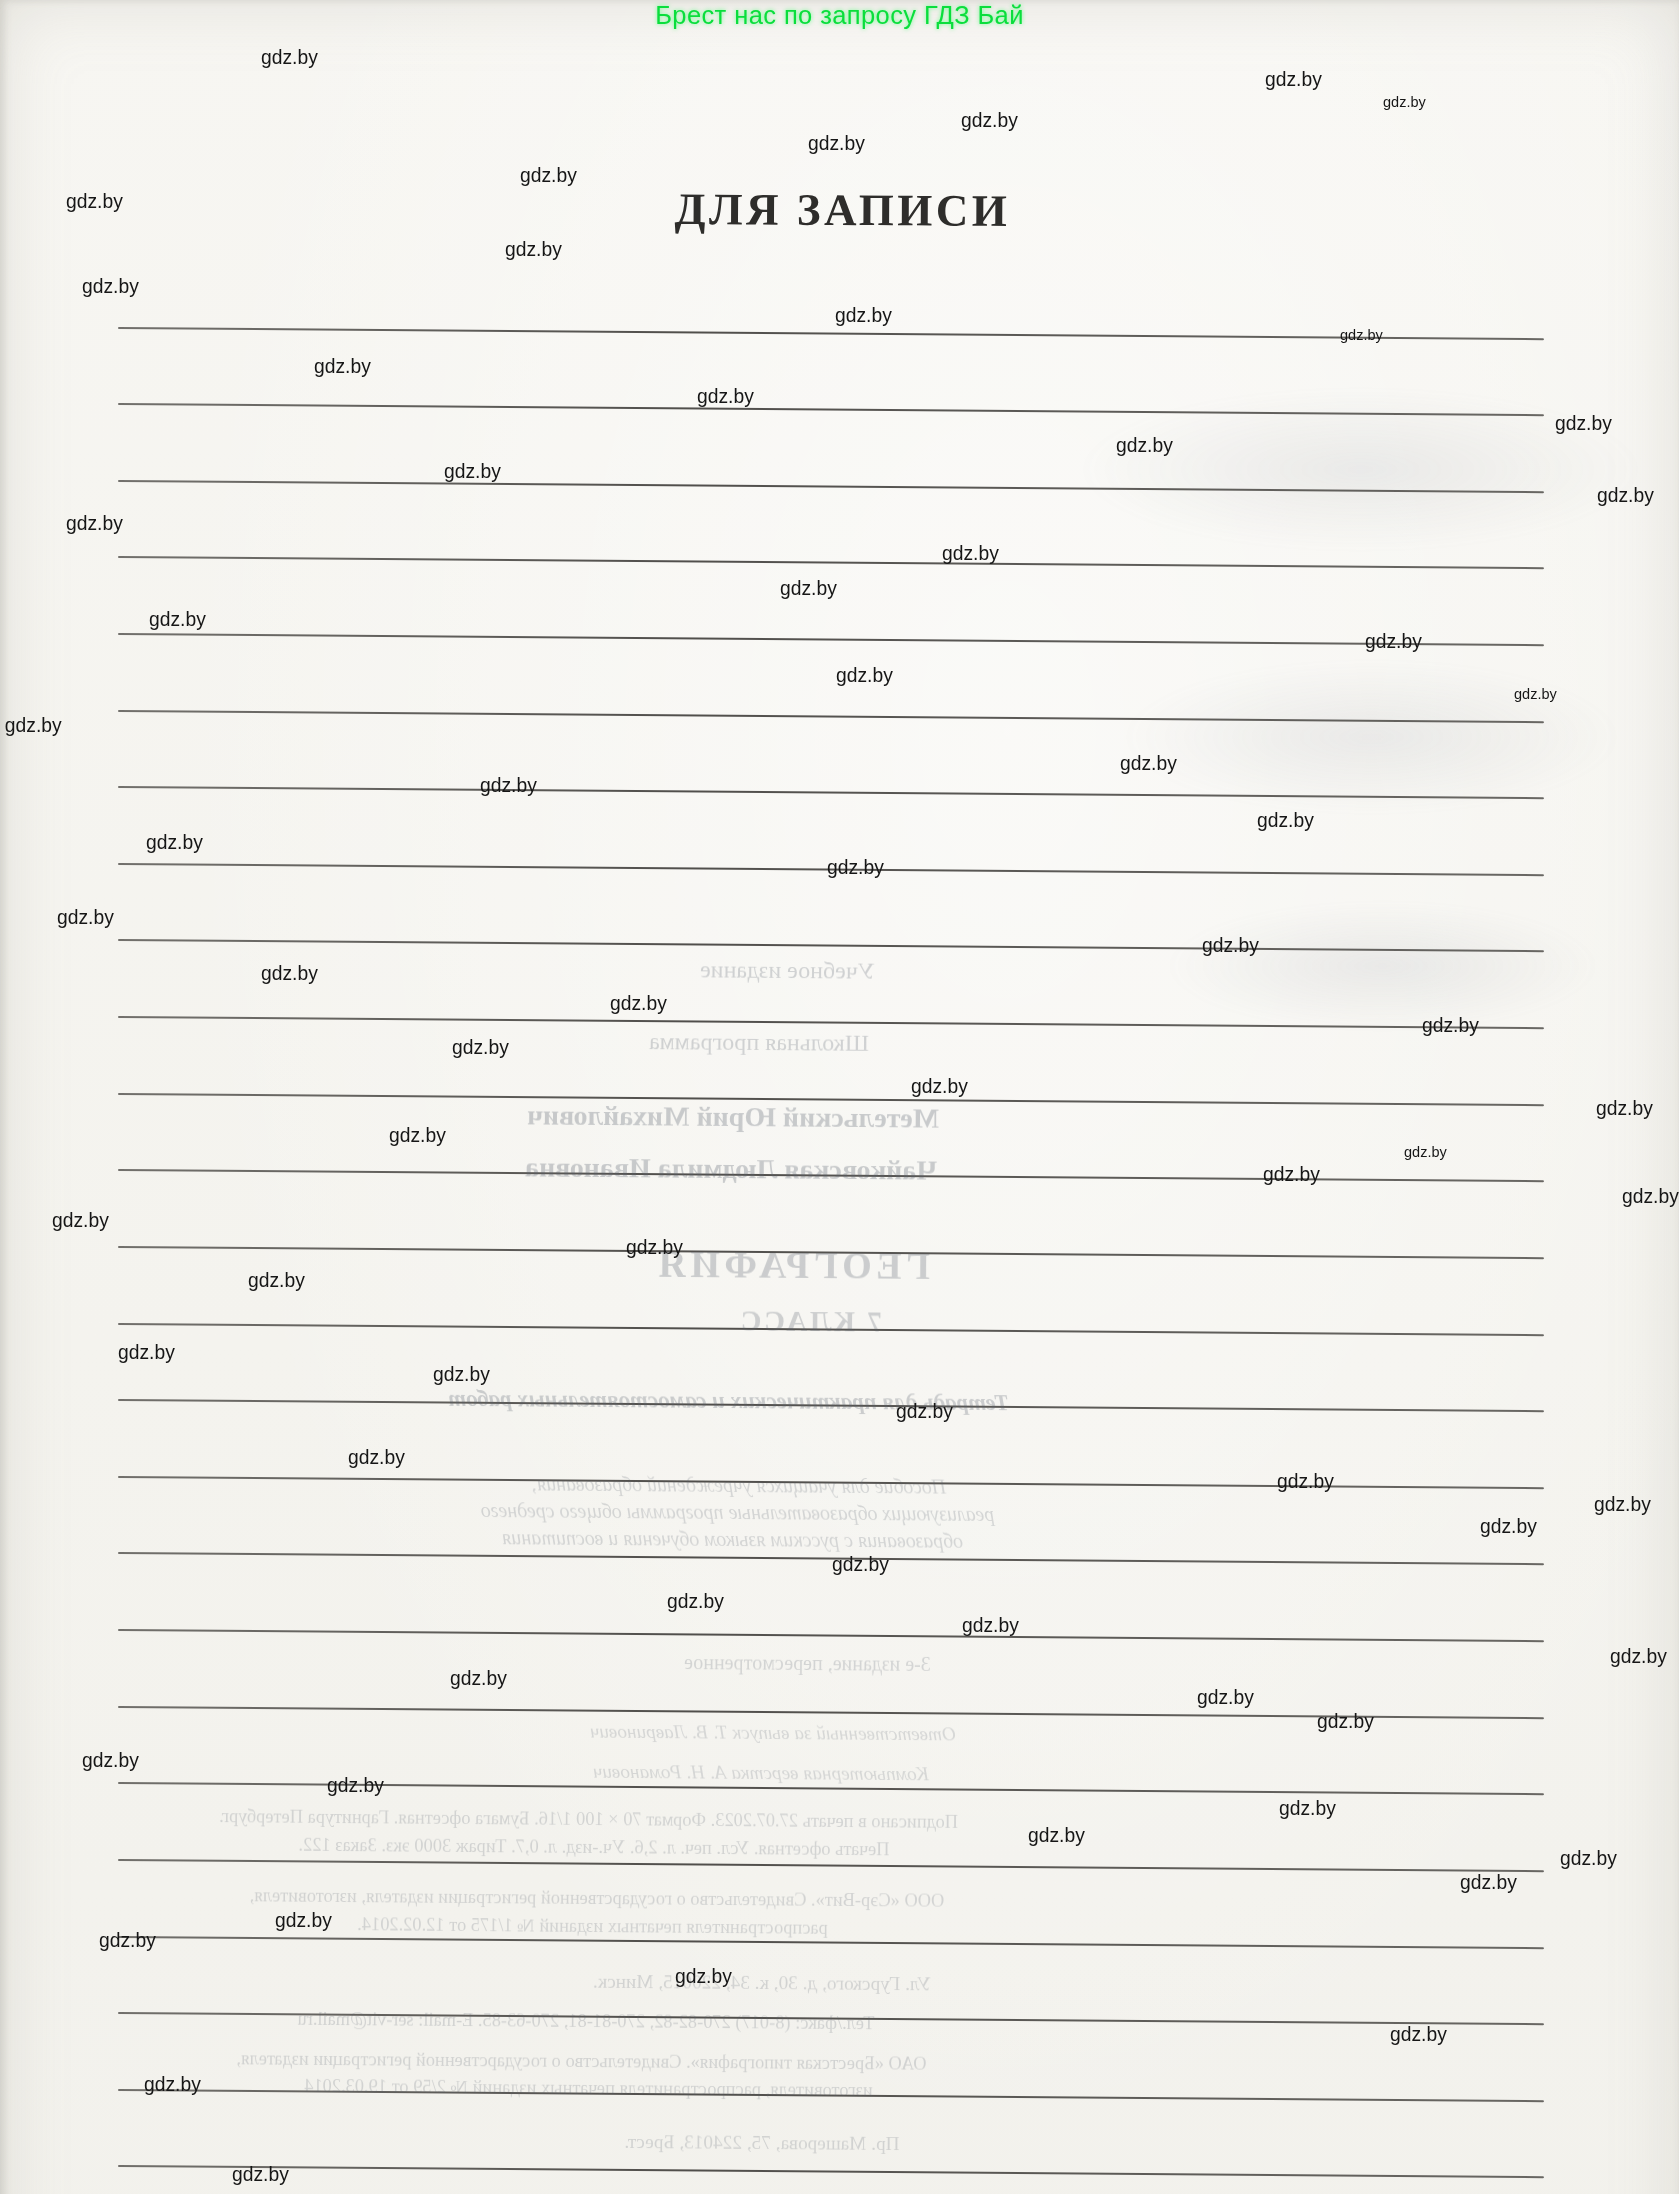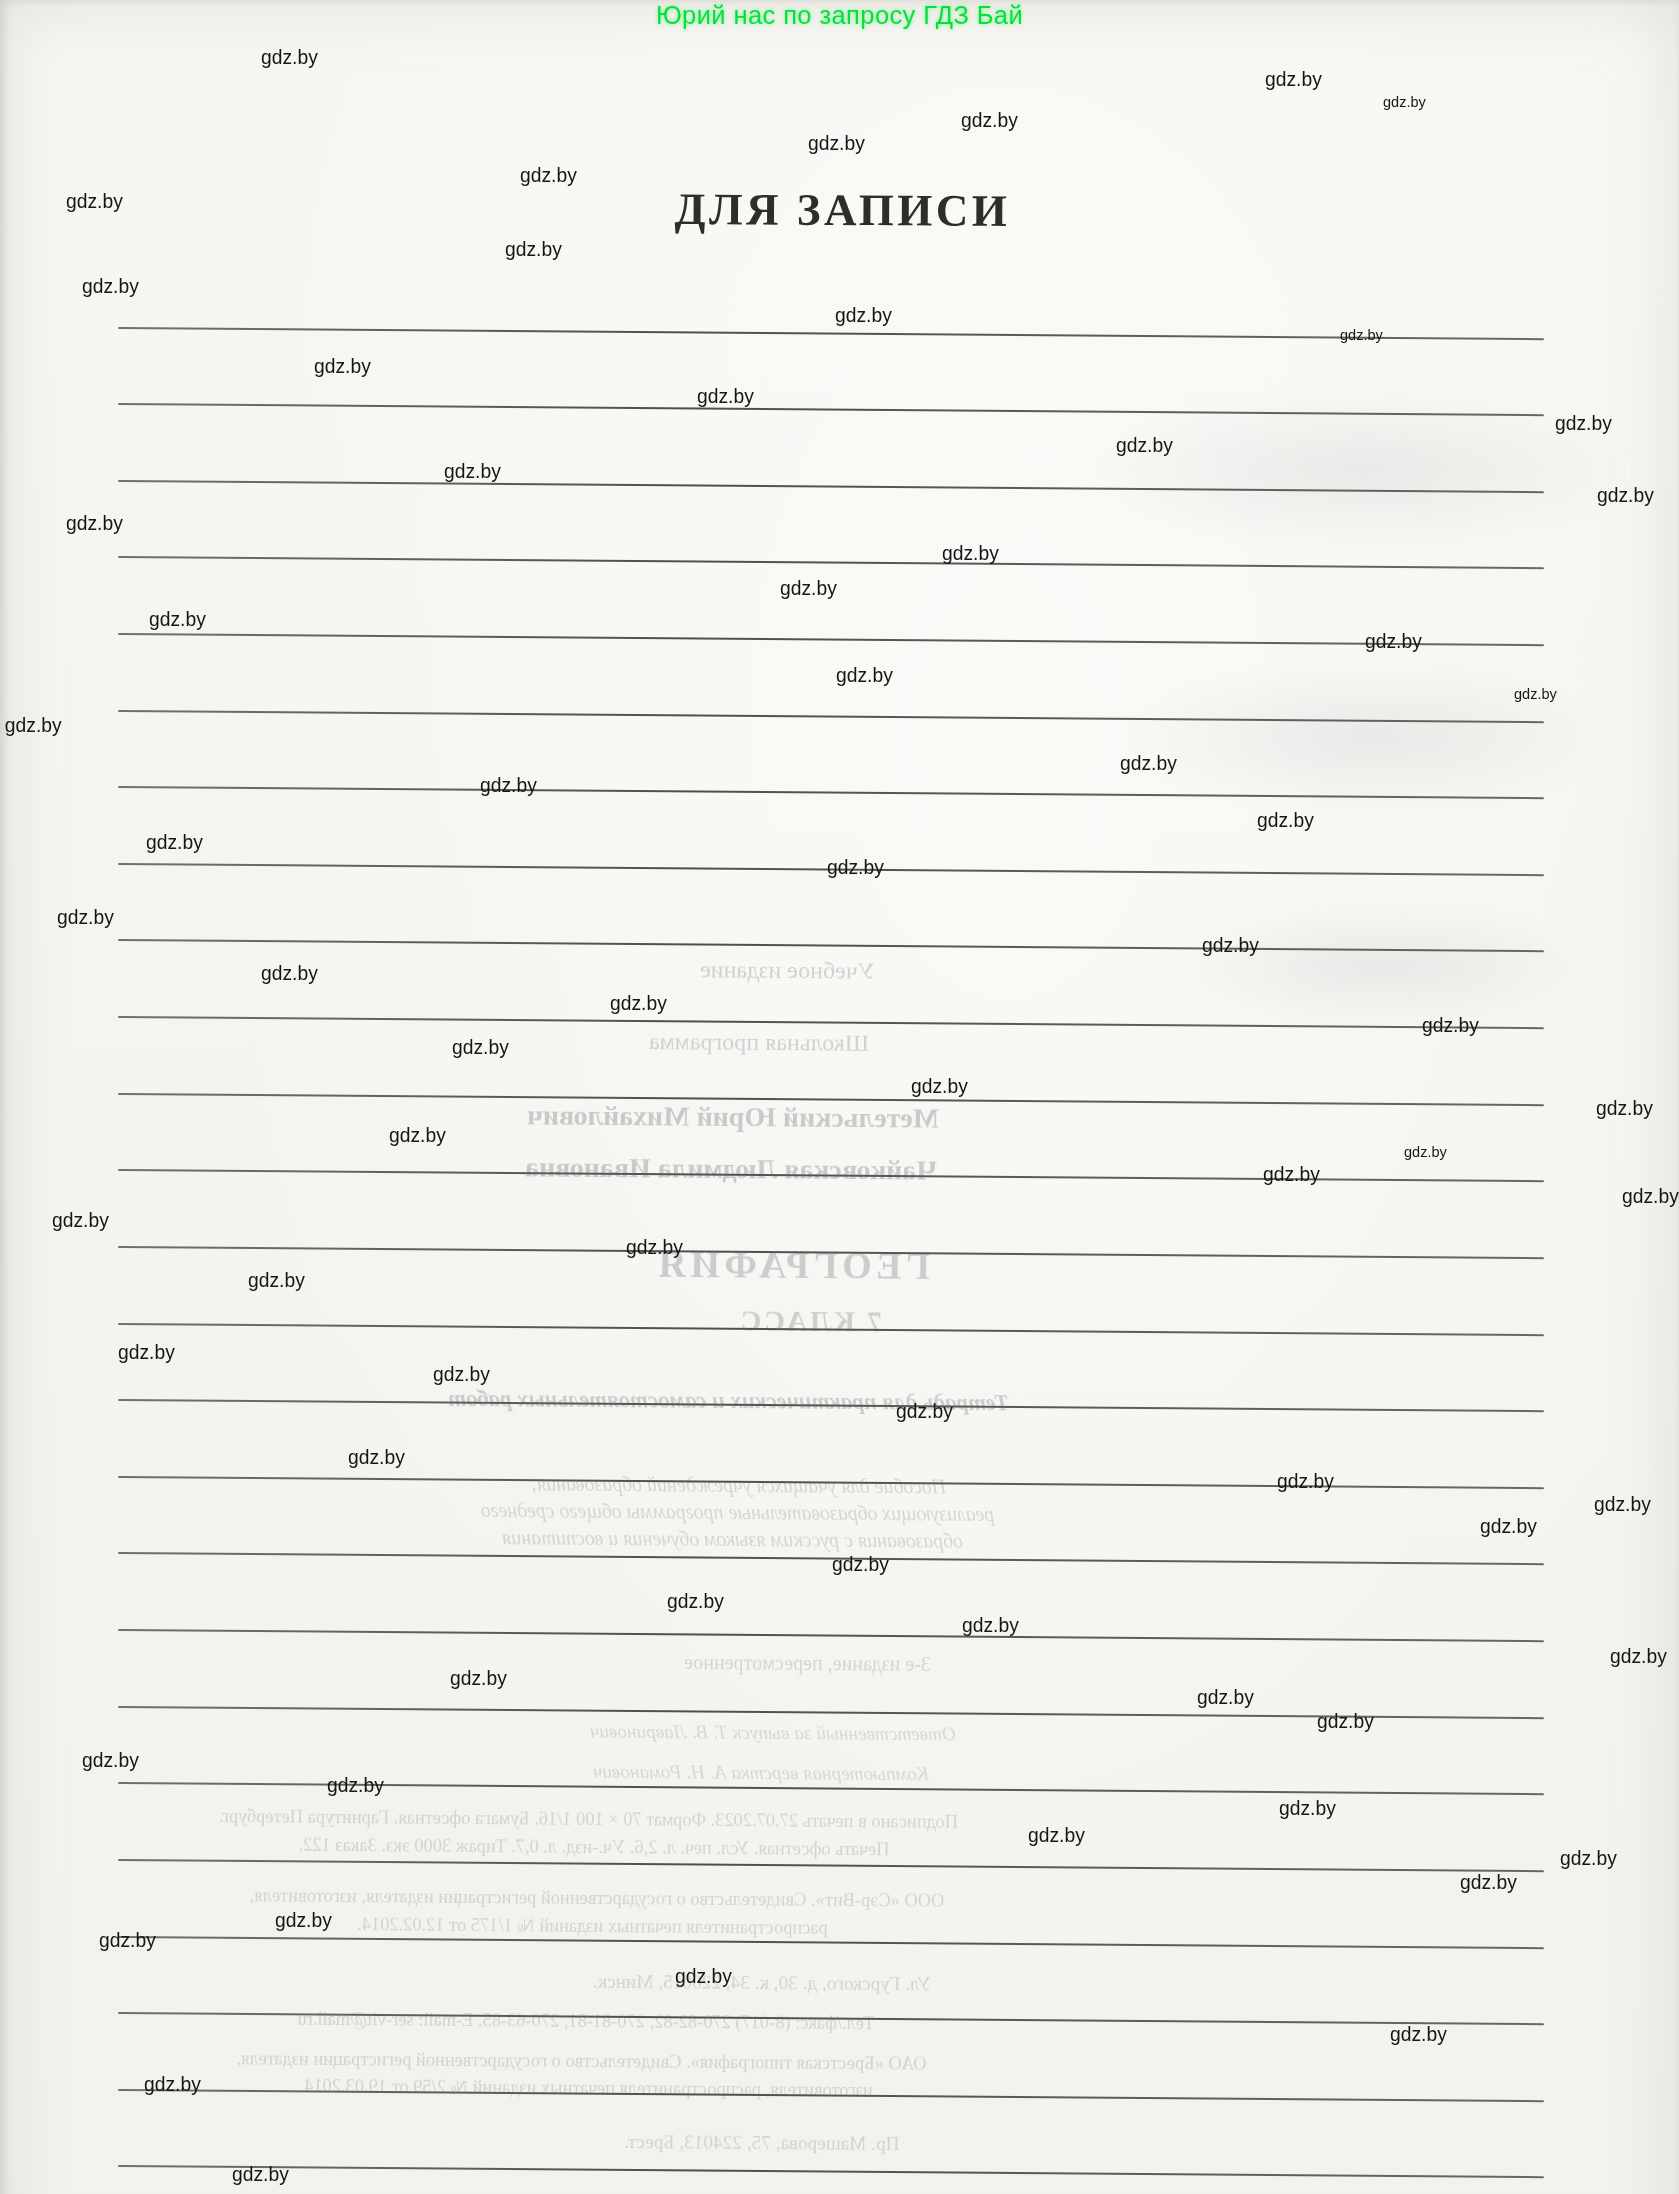--- a/index.html
+++ b/index.html
@@ -48,21 +48,21 @@
     position:absolute;border-radius:50%;
     background:radial-gradient(ellipse, rgba(110,115,128,0.10), rgba(110,115,128,0.0) 70%);
     filter:blur(3.5px);
   }
 </style>
 </head>
 <body>
 
 <div id="page">
 
-  <div class="green-note" style="color: rgb(10, 222, 60);">Юрий нас по запросу ГДЗ Бай</div>
+  <div class="green-note" style="color: rgb(10, 222, 60);">Брест нас по запросу ГДЗ Бай</div>
 
   <div class="page-title">ДЛЯ ЗАПИСИ</div>
 
   <div class="smudge" style="left:1075px;top:386px;width:571px;height:167px;"></div>
   <div class="smudge" style="left:1119px;top:658px;width:505px;height:158px;"></div>
   <div class="smudge" style="left:1163px;top:900px;width:439px;height:132px;"></div>
 
   <div id="lines-layer">
       <div class="line" style="left: 118px; top: 327px; width: 1426px;"></div>
       <div class="line" style="left: 118px; top: 403px; width: 1426px;"></div>

